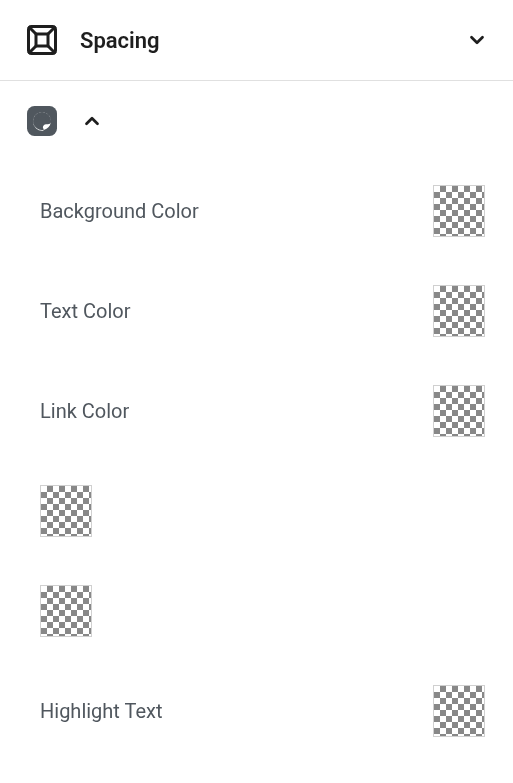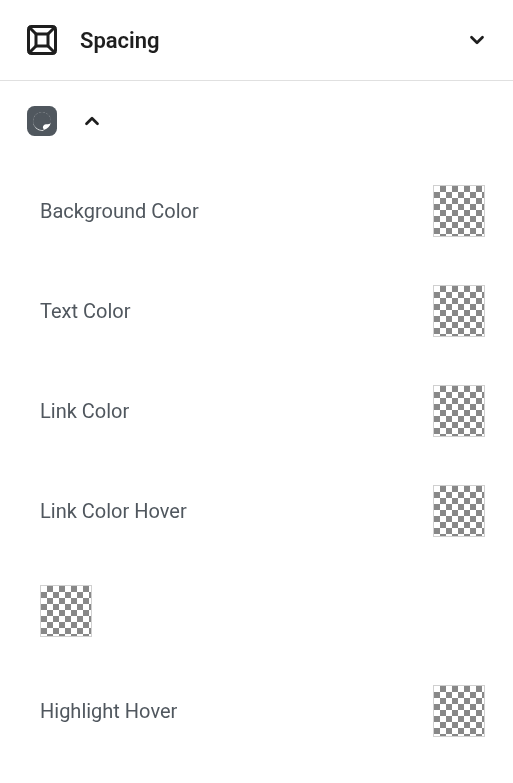--- a/index.html
+++ b/index.html
@@ -131,28 +131,27 @@
       <span class="color-label">Text Color</span>
       <div class="swatch"></div>
     </div>
 
     <div class="color-row">
       <span class="color-label">Link Color</span>
       <div class="swatch"></div>
     </div>
 
     <div class="color-row">
-      <span class="color-label">Link Color Hover</span>
       <div class="swatch"></div>
     </div>
 
     <div class="color-row">
       <div class="swatch"></div>
     </div>
 
     <div class="color-row">
-      <span class="color-label">Highlight Hover</span>
+      <span class="color-label">Highlight Text</span>
       <div class="swatch"></div>
     </div>
 
   </div>
 
 </div>
 
 </body></html>

